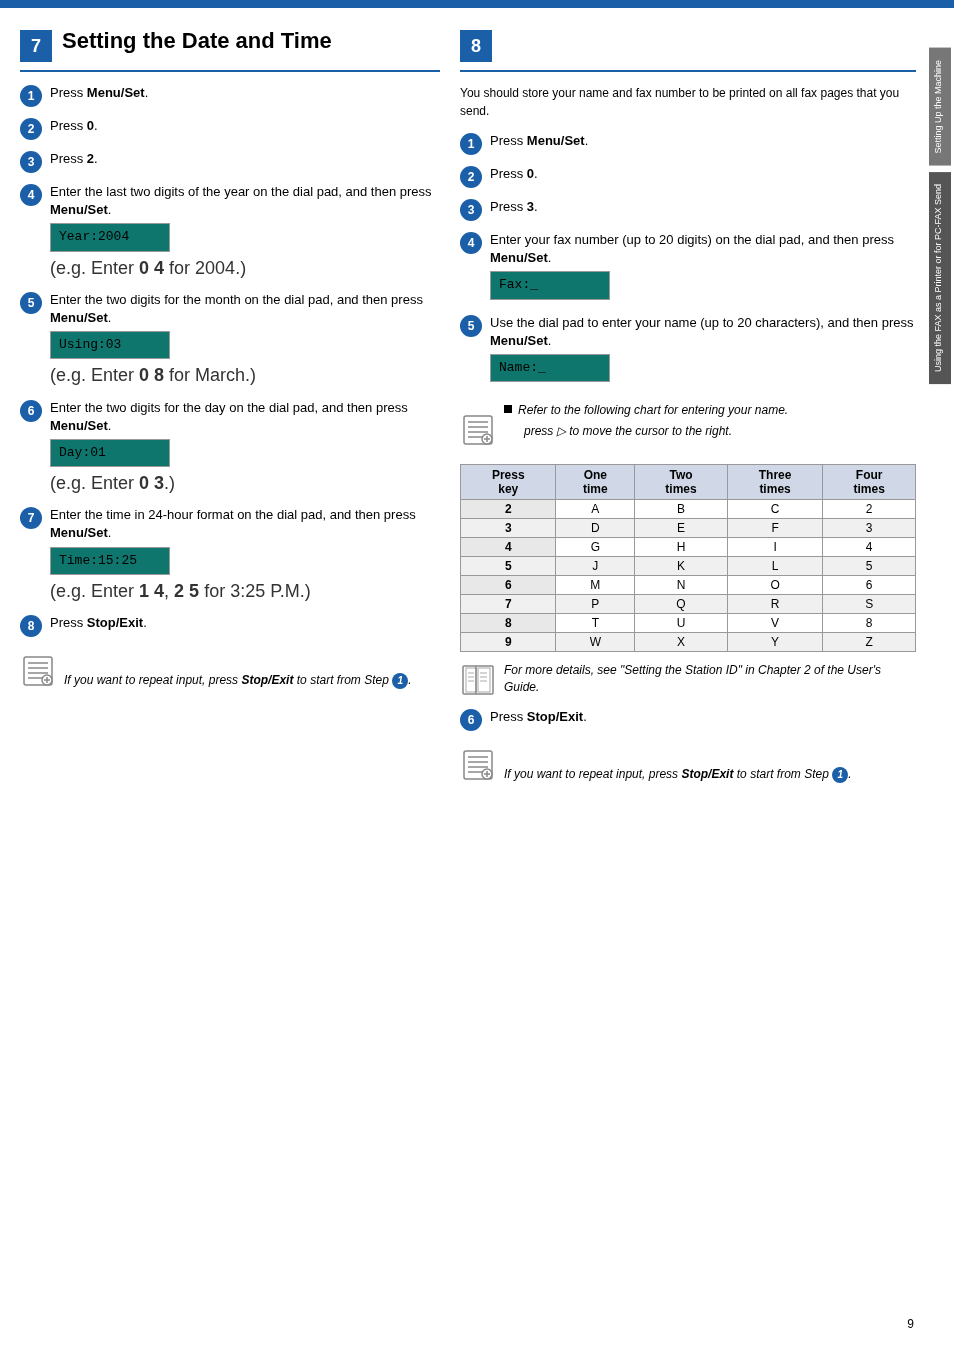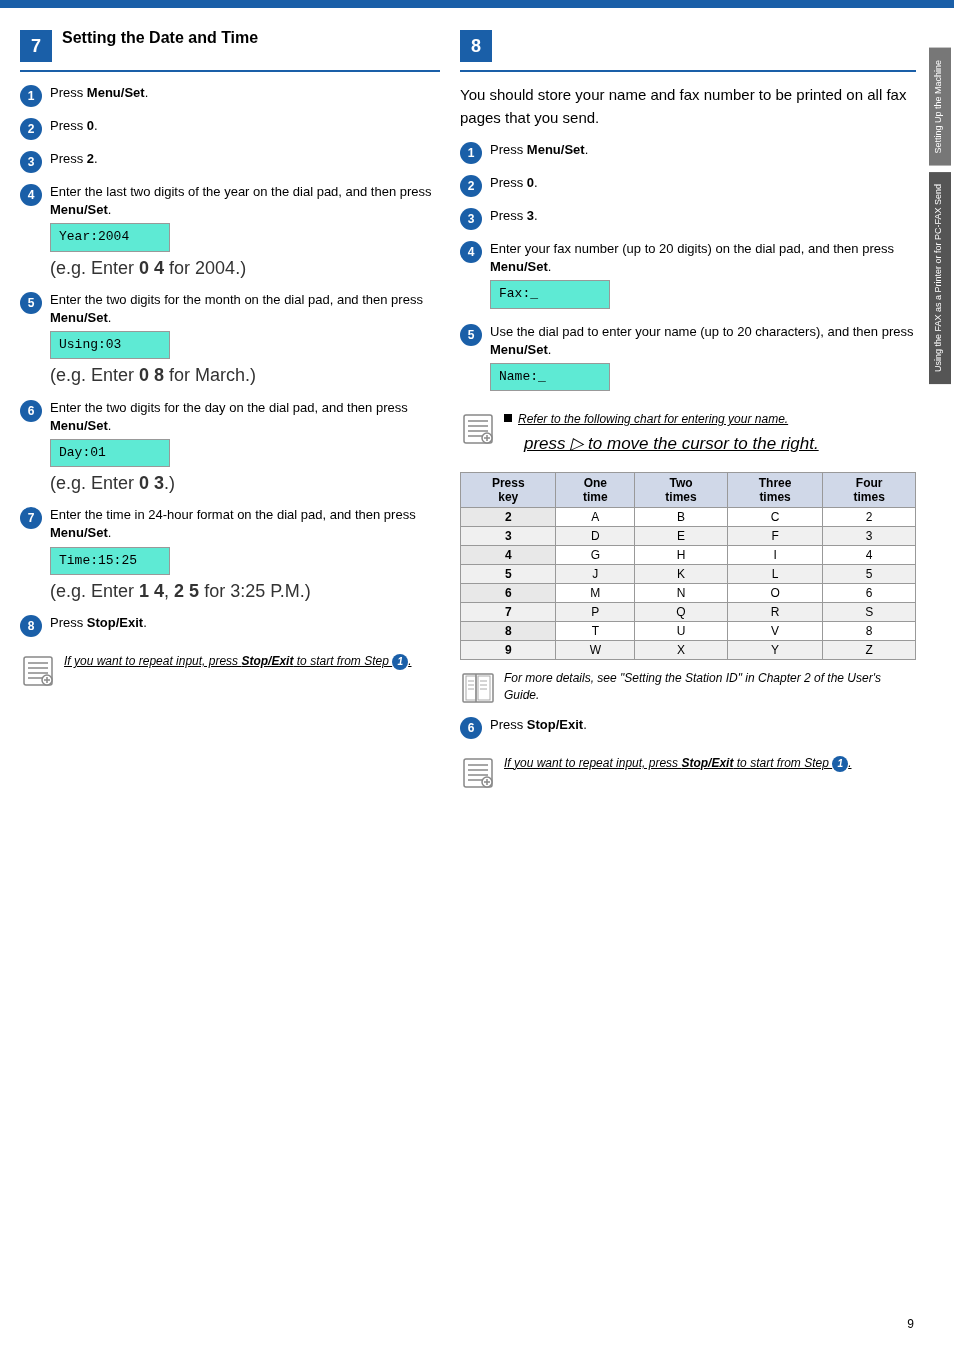--- a/index.html
+++ b/index.html
@@ -60,21 +60,21 @@
       height: 32px;
       display: flex;
       align-items: center;
       justify-content: center;
       flex-shrink: 0;
       margin-right: 10px;
       margin-top: 2px;
     }
 
     .section-title {
-      font-size: 16px;
+      font-size: 22px;
       font-weight: bold;
       color: #000;
       line-height: 1.2;
     }
 
     
     .step-item {
       display: flex;
       align-items: flex-start;
       margin-bottom: 10px;
@@ -101,42 +101,41 @@
       line-height: 1.4;
     }
 
     .step-content b {
       font-weight: bold;
     }
 
     
     .display-box {
       border: 1px solid #999;
-      background: #5eead4;
+      background: #0f766e;
       padding: 4px 8px;
       font-family: 'Courier New', monospace;
       font-size: 13px;
       display: inline-block;
       margin: 4px 0;
       min-width: 120px;
     }
 
     .example-text {
       font-size: 18px;
       color: #333;
       margin-bottom: 6px;
     }
 
     
     .note-box {
       display: flex;
-      align-items: flex-start;
+      align-items: flex-end;
       margin-top: 10px;
       padding: 6px 0;
-      text-decoration: underline;
     }
 
     .note-icon {
       width: 36px;
       height: 36px;
       flex-shrink: 0;
       margin-right: 8px;
     }
 
     .note-text {
@@ -249,29 +248,30 @@
 
     
     .page-number {
       position: absolute;
       bottom: 20px;
       right: 40px;
       font-size: 12px;
     }
 
     .intro-text {
-      font-size: 15px;
+      font-size: 12px;
       line-height: 1.5;
       margin-bottom: 12px;
     }
 
     .cursor-note {
-      font-size: 17px;
+      font-size: 12px;
       font-style: italic;
       margin-left: 20px;
+      margin-bottom: 8px;
       line-height: 1.4;
     }
   </style>
 </head>
 <body>
 
 <div class="top-bar"></div>
 
 <div class="page-container">
   <div class="main-content">

